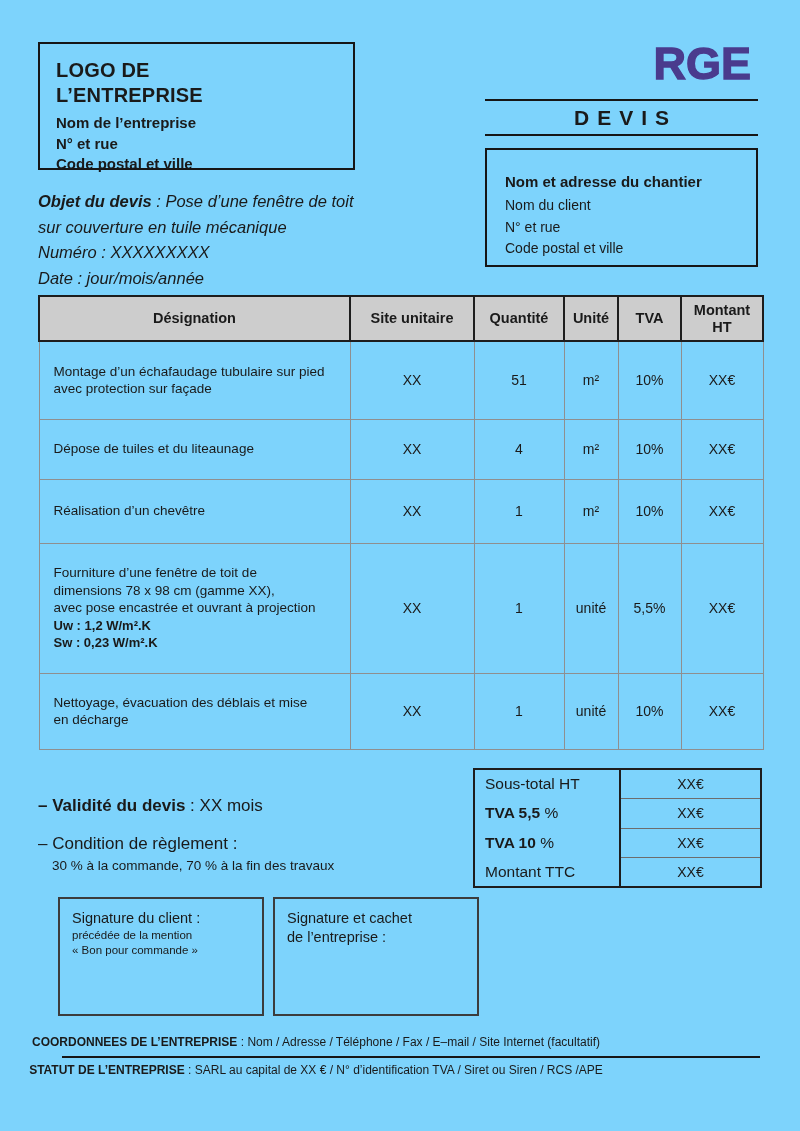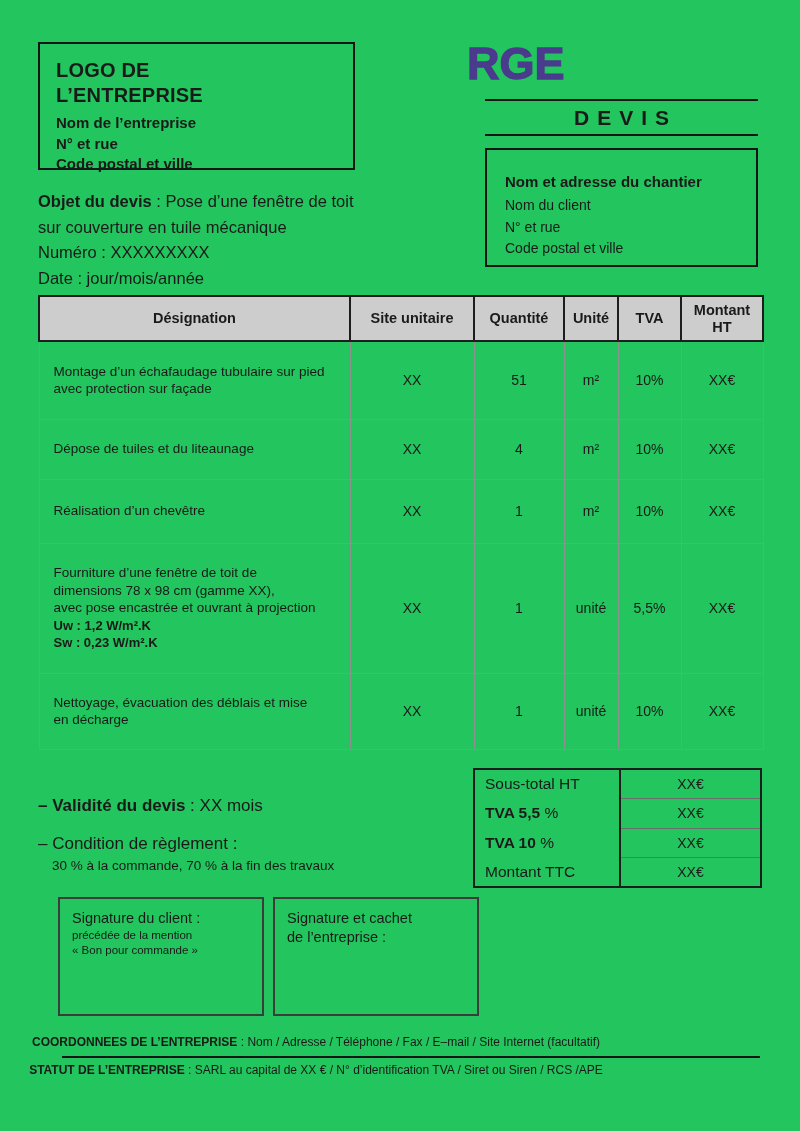--- a/index.html
+++ b/index.html
@@ -1,55 +1,55 @@
 <!DOCTYPE html>
 <html><head>
 <meta charset="utf-8">
 <style>
   * { margin:0; padding:0; box-sizing:border-box; }
   body { background:#ffffff; }
   .page {
-    position:relative; width:800px; height:1131px; background:#22c55e;
+    position:relative; width:800px; height:1131px; background:#7dd3fc;
     font-family:"Liberation Sans", sans-serif; color:#1a1a1a; overflow:hidden;
   }
   .pre { white-space:pre-line; }
 
   
   .logo-box {
     position:absolute; left:38px; top:42px; width:317px; height:128px;
     border:2px solid #161616; padding:14px 16px 0 16px;
   }
   .logo-title { font-size:20px; font-weight:bold; line-height:25px; letter-spacing:.2px; }
   .logo-line { font-size:15px; font-weight:bold; line-height:19.5px; margin-top:1px; }
   .logo-line.first { margin-top:5px; }
 
   
   .rge {
-    position:absolute; left:467px; top:36px; width:273px; text-align:left;
+    position:absolute; left:478px; top:36px; width:273px; text-align:right;
     font-size:45px; font-weight:bold; color:#4a3b8d; -webkit-text-stroke:1.3px #4a3b8d;
     letter-spacing:0px; line-height:56px;
   }
   .devis-head {
     position:absolute; left:485px; top:99px; width:273px;
     border-top:2px solid #161616; border-bottom:2px solid #161616;
     text-align:center; font-size:21px; font-weight:bold; letter-spacing:8px;
     padding:5px 0 4px 8px;
   }
 
   
   .chantier-box {
     position:absolute; left:485px; top:148px; width:273px; height:119px;
     border:2px solid #161616; padding:22px 18px 0 18px;
   }
   .chantier-title { font-size:15px; font-weight:bold; line-height:20px; }
   .chantier-line { font-size:14px; line-height:20.5px; margin-top:1px; }
   .chantier-line.first { margin-top:3px; }
 
   
-  .objet-block { position:absolute; left:38px; top:189px; width:430px; font-size:16.5px; line-height:25.5px; }
+  .objet-block { position:absolute; left:38px; top:189px; width:430px; font-size:16.5px; line-height:25.5px;font-style:italic; }
   .bold { font-weight:bold; }
 
   
   table.items {
     position:absolute; left:38px; top:295px; width:724px;
     border-collapse:collapse; table-layout:fixed;
   }
   .items th {
     background:#cdcdcd; border:2px solid #1d1d1d;
     font-size:14.5px; font-weight:bold; text-align:center; vertical-align:middle;

